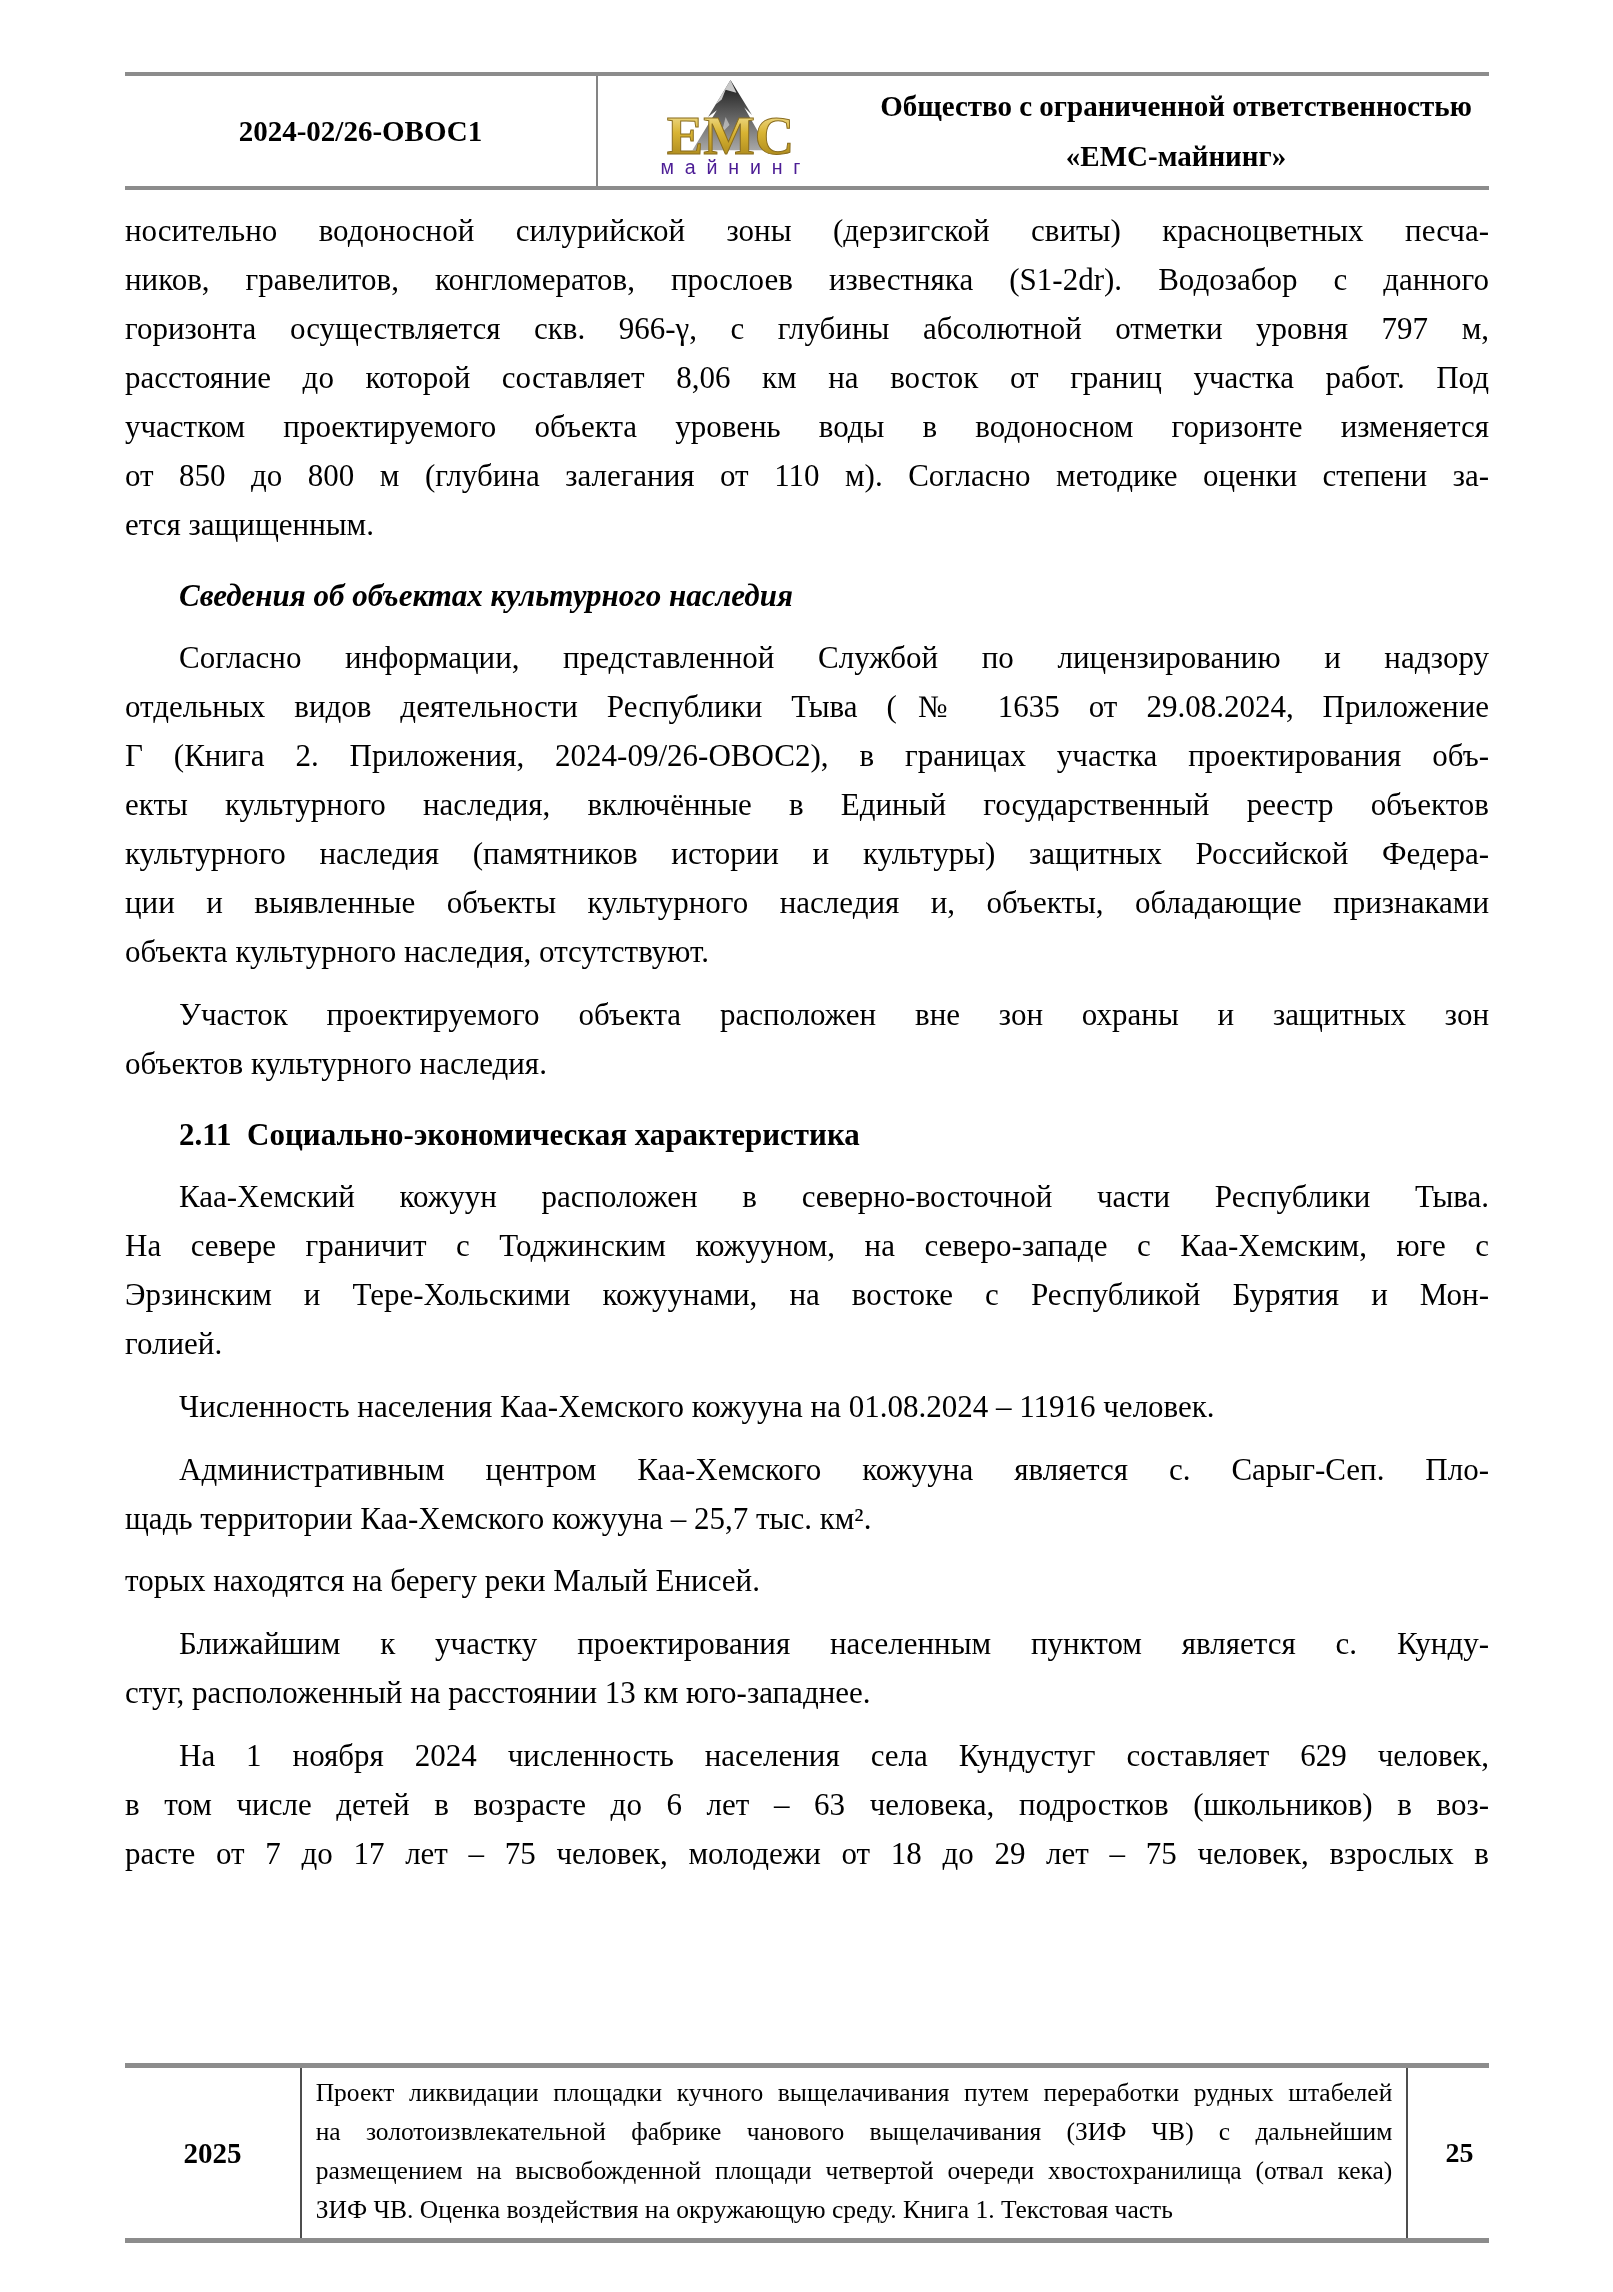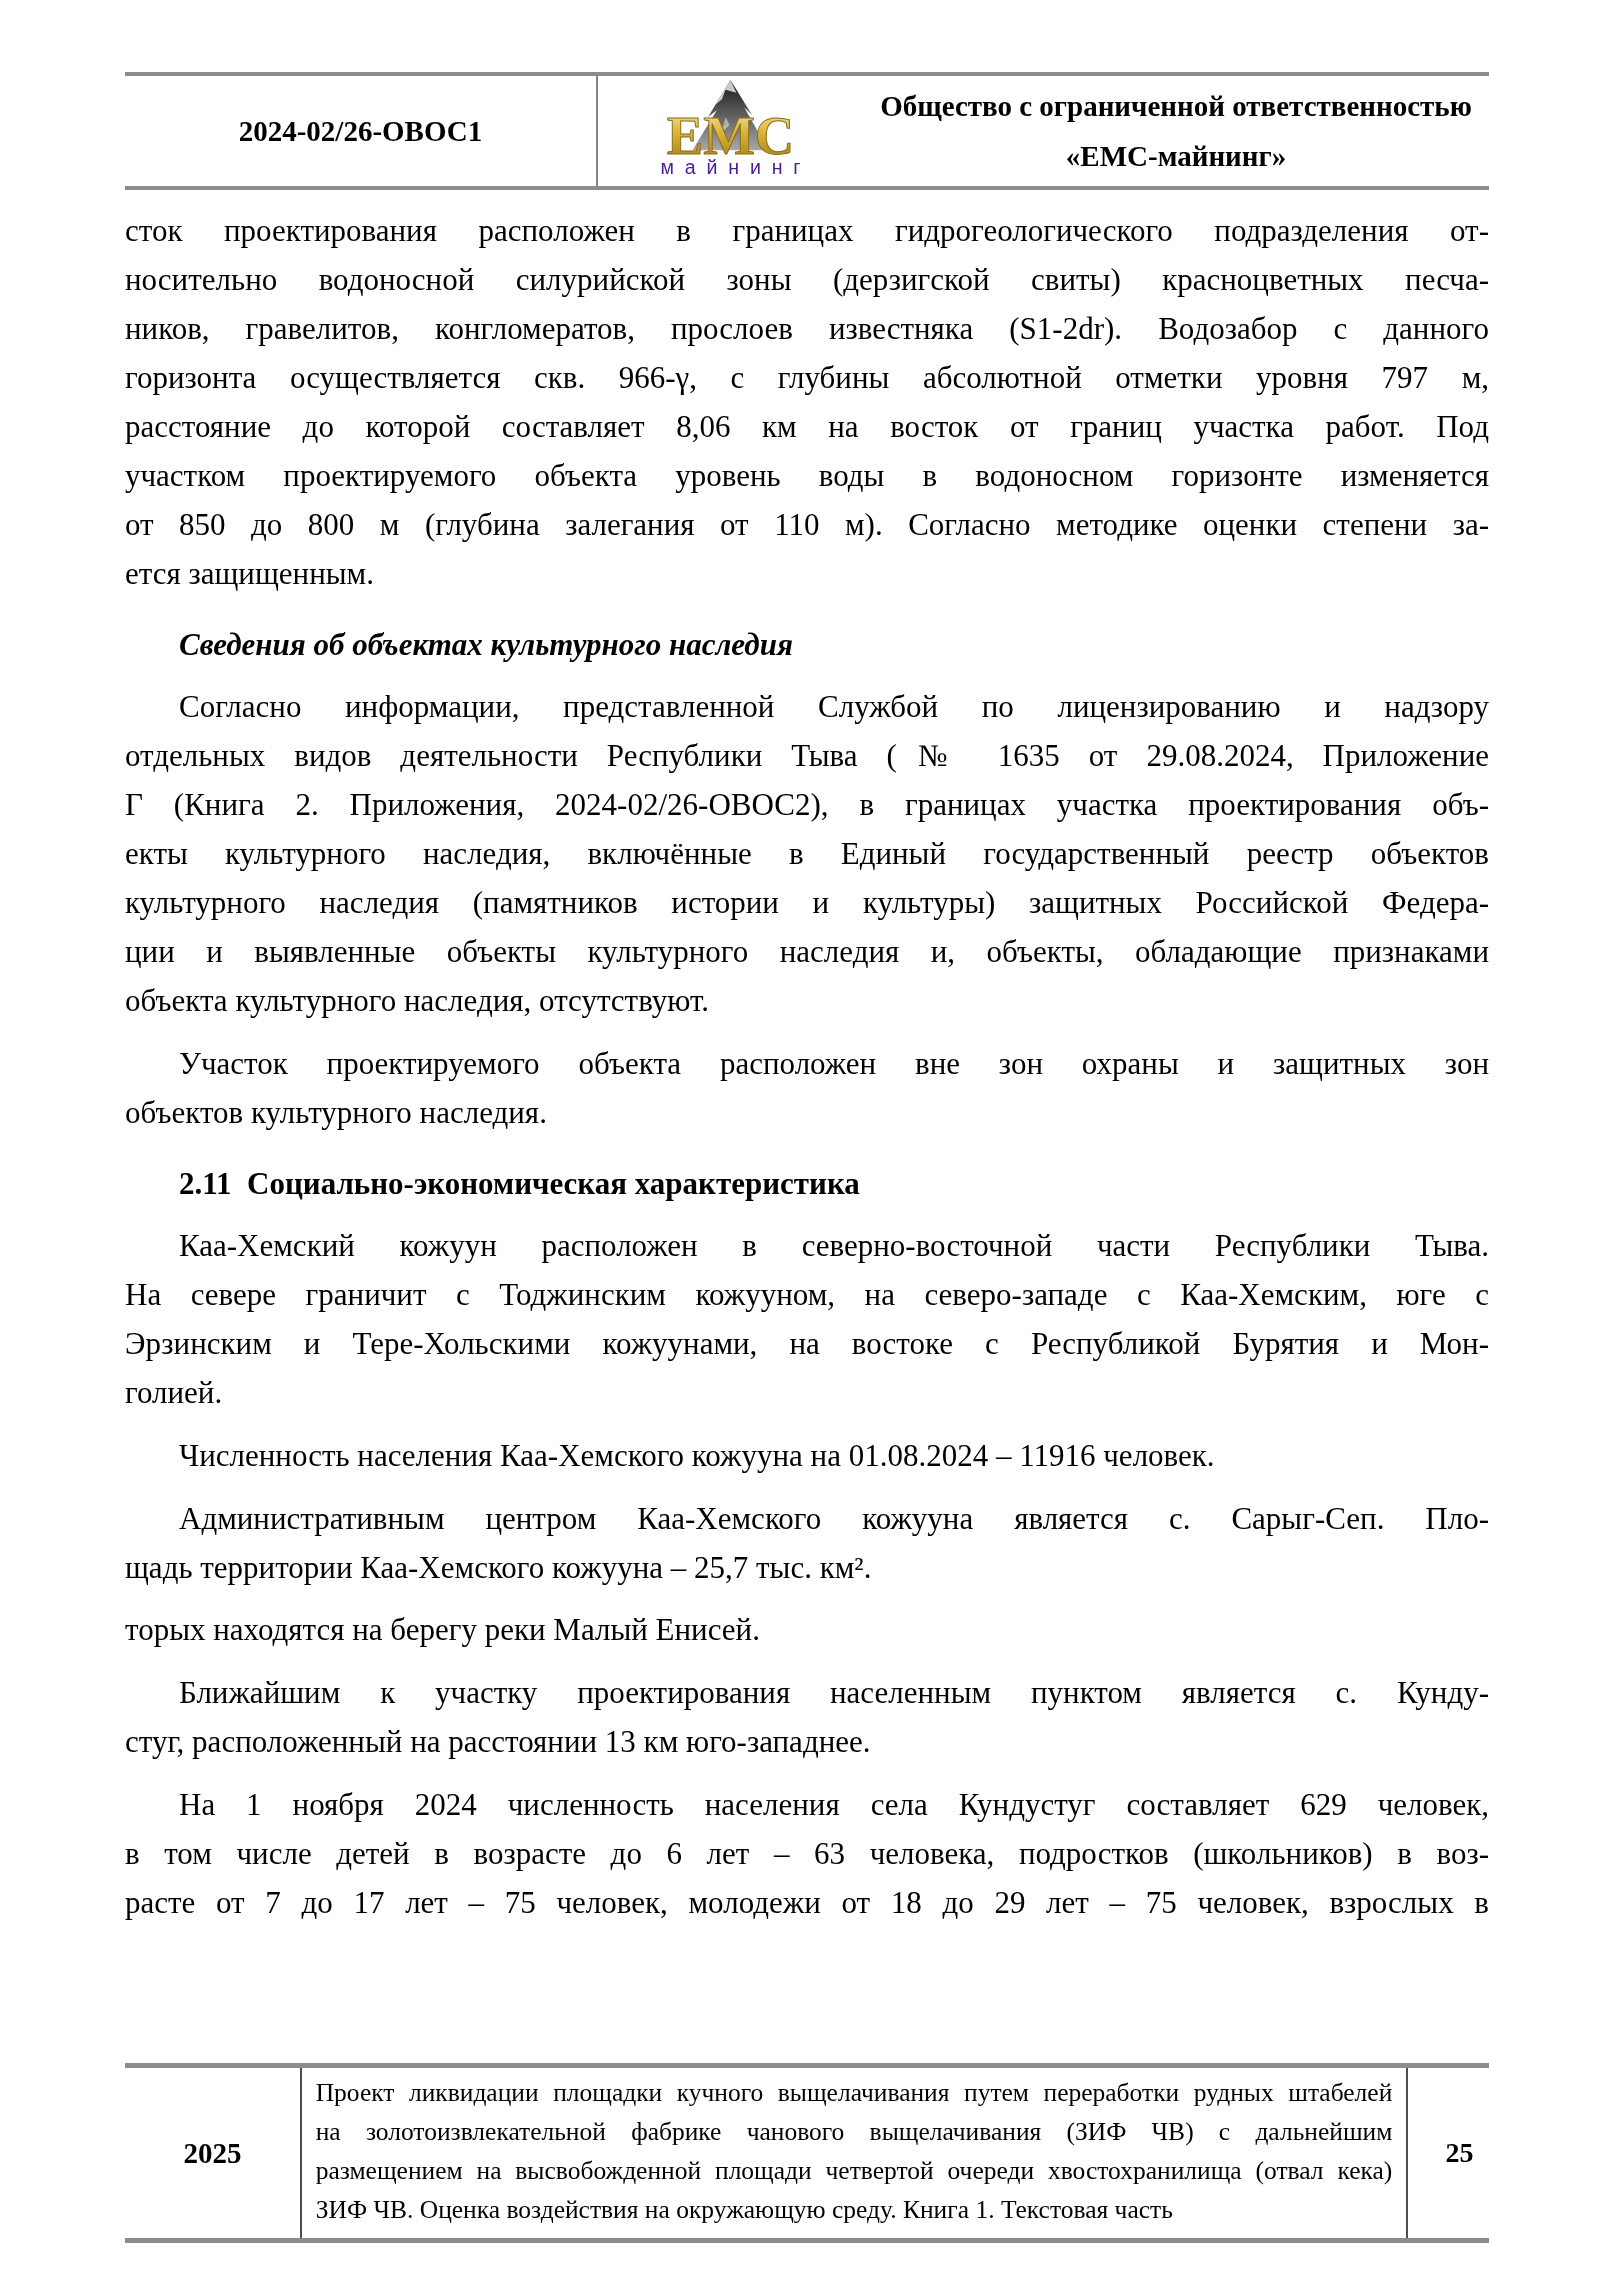--- a/index.html
+++ b/index.html
@@ -122,36 +122,35 @@
       <div class="logo-sub">майнинг</div>
     </div>
     <div class="cell-company">
       <div>Общество с ограниченной ответственностью</div>
       <div>«ЕМС-майнинг»</div>
     </div>
   </div>
 
   <div class="doc-body">
       <div class="block p">
-        <div class="line jline">сток проектирования расположен в границах гидрогеологического подразделения от-</div>
         <div class="line jline">носительно водоносной силурийской зоны (дерзигской свиты) красноцветных песча-</div>
         <div class="line jline">ников, гравелитов, конгломератов, прослоев известняка (S1-2dr). Водозабор с данного</div>
         <div class="line jline">горизонта осуществляется скв. 966-γ, с глубины абсолютной отметки уровня 797 м,</div>
         <div class="line jline">расстояние до которой составляет 8,06 км на восток от границ участка работ. Под</div>
         <div class="line jline">участком проектируемого объекта уровень воды в водоносном горизонте изменяется</div>
         <div class="line jline">от 850 до 800 м (глубина залегания от 110 м). Согласно методике оценки степени за-</div>
         <div class="line">ется защищенным.</div>
       </div>
       <div class="block h-italic">
         <div class="line indent">Сведения об объектах культурного наследия</div>
       </div>
       <div class="block p">
         <div class="line jline indent">Согласно информации, представленной Службой по лицензированию и надзору</div>
         <div class="line jline">отдельных видов деятельности Республики Тыва (№ 1635 от 29.08.2024, Приложение</div>
-        <div class="line jline">Г (Книга 2. Приложения, 2024-02/26-ОВОС2), в границах участка проектирования объ-</div>
+        <div class="line jline">Г (Книга 2. Приложения, 2024-09/26-ОВОС2), в границах участка проектирования объ-</div>
         <div class="line jline">екты культурного наследия, включённые в Единый государственный реестр объектов</div>
         <div class="line jline">культурного наследия (памятников истории и культуры) защитных Российской Федера-</div>
         <div class="line jline">ции и выявленные объекты культурного наследия и, объекты, обладающие признаками</div>
         <div class="line">объекта культурного наследия, отсутствуют.</div>
       </div>
       <div class="block p">
         <div class="line jline indent">Участок проектируемого объекта расположен вне зон охраны и защитных зон</div>
         <div class="line">объектов культурного наследия.</div>
       </div>
       <div class="block h-bold">

